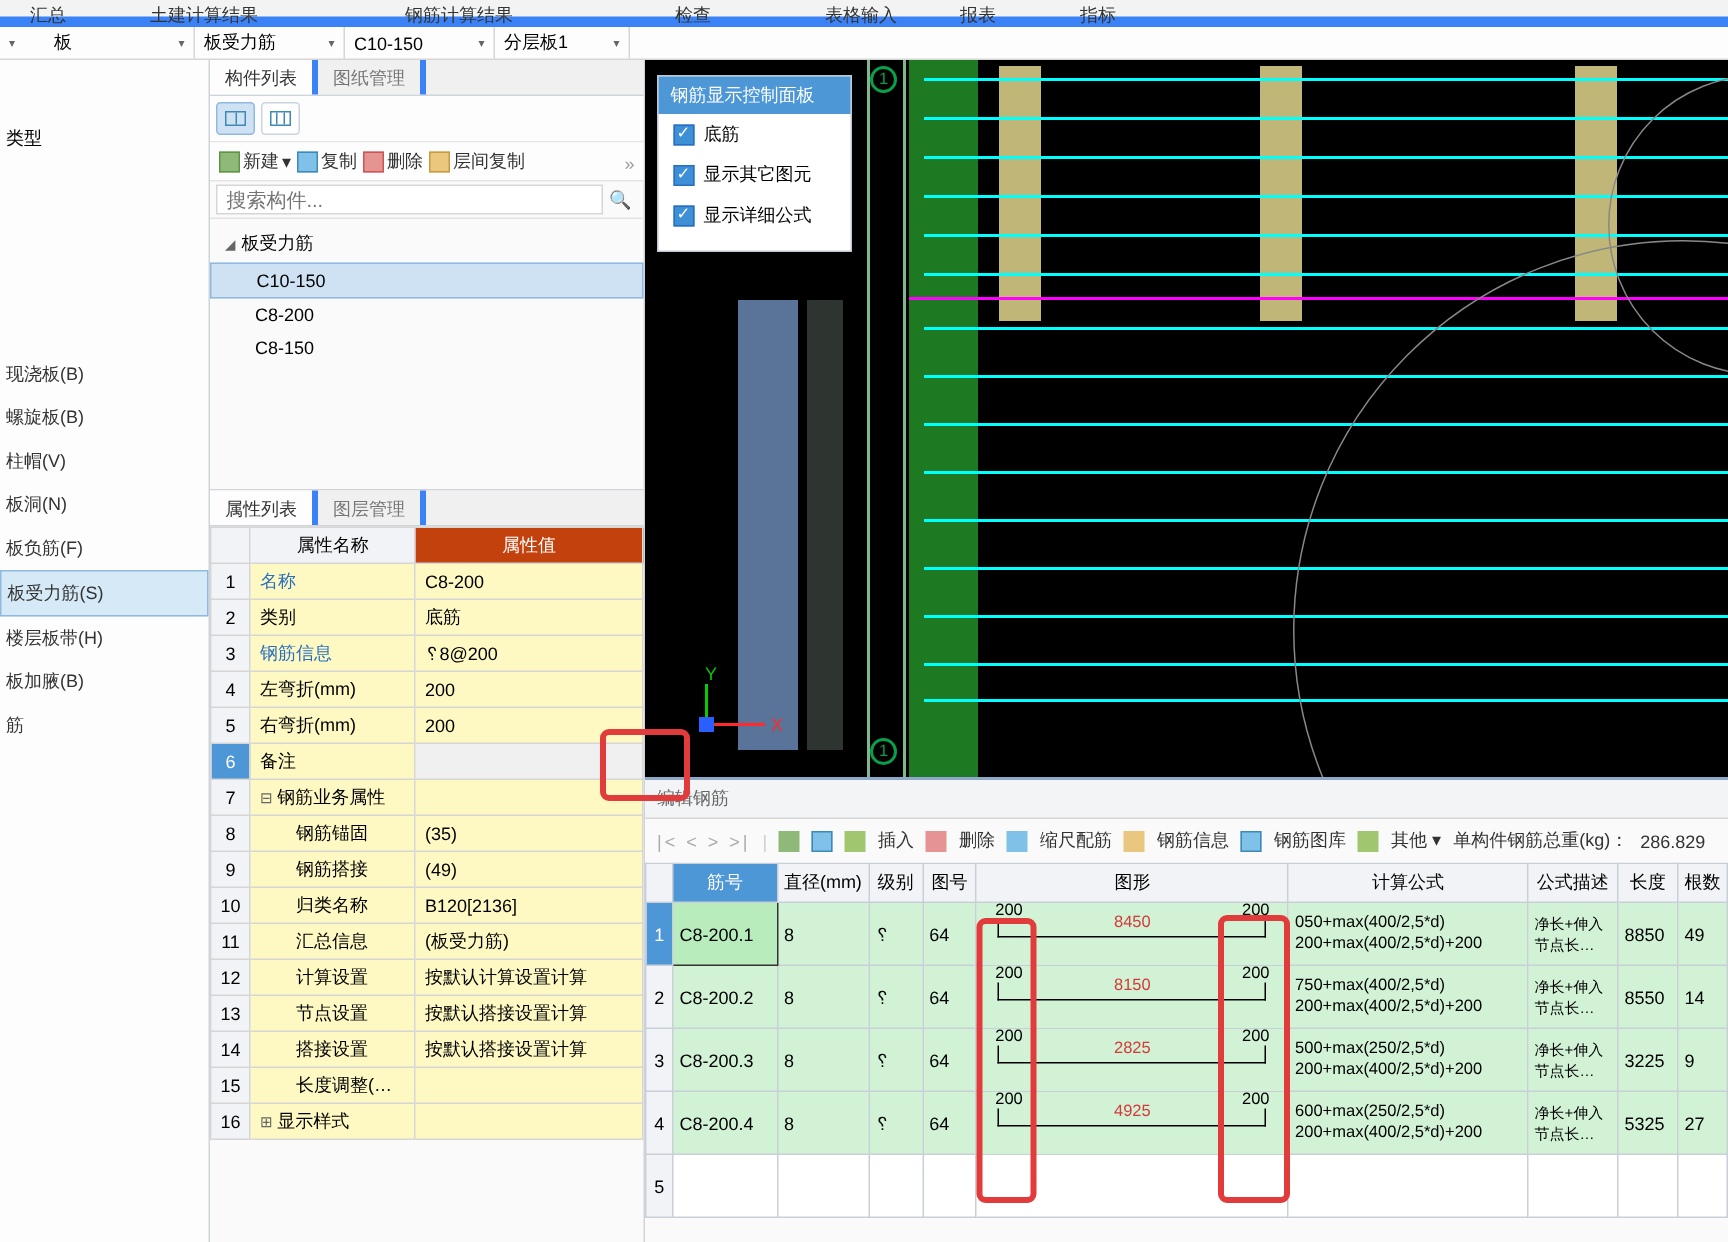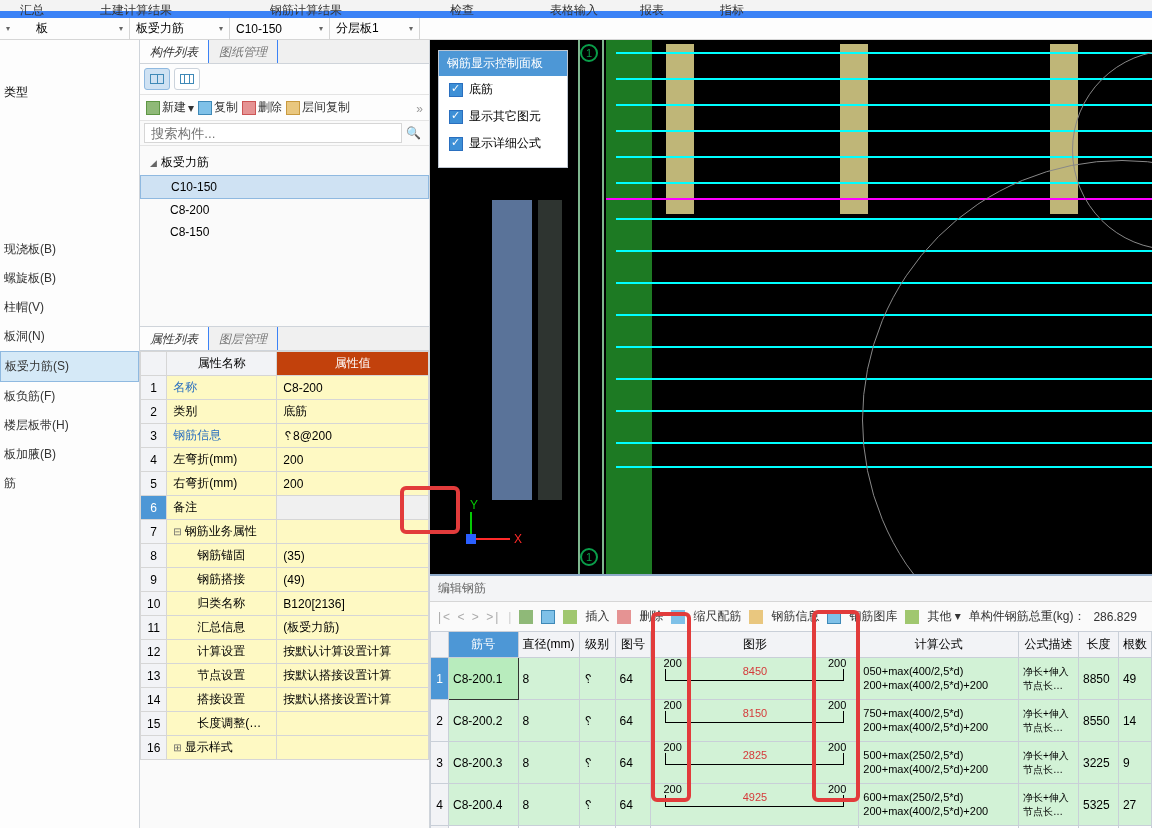--- a/index.html
+++ b/index.html
@@ -19,21 +19,21 @@
 
 
 .left-col { width: 140px; border-right: 1px solid #cfd4da; background: #fdfdfd; padding-top: 40px; }
 .left-col .item { padding: 6px 4px; color: #333; }
 .left-col .item.sel { background: #d5e9f7; color: #333; border: 1px solid #8fb9e0; }
 .left-col .hdr { font-weight: 400; padding: 4px; }
 
 
 .mid-col { width: 290px; display: flex; flex-direction: column; background: #fafafa; border-right: 1px solid #cfd4da; }
 .panel-tabs { display: flex; border-bottom: 1px solid #cfd4da; background: #f0f0f0; height: 24px; }
-.panel-tab { padding: 4px 10px; border-right: 1px solid #3b82f6; background: #fdfdfd; color: #333; font-style: italic;}
+.panel-tab { padding: 4px 10px; border-right: 4px solid #3b82f6; background: #fdfdfd; color: #333;}
 .panel-tab.inactive { background: #f0f0f0; color: #777; }
 .toolbar { display: flex; align-items: flex-end; padding: 4px 6px; gap: 4px; background: #fdfdfd; border-bottom: 1px solid #e4e4e4; }
 .toolbar .btn { color: #333; display: inline-flex; align-items: center; gap: 2px; }
 .toolbar .ico { width: 14px; height: 14px; display: inline-block; }
 .ico.new { background: #8fb978; border: 1px solid #5e9644; }
 .ico.copy { background: #7fc1e8; border: 1px solid #3f89b7; }
 .ico.del { background: #e59393; border: 1px solid #c55; }
 .ico.floor { background: #e9c77f; border: 1px solid #c99a3f; }
 .search { margin: 0 0; }
 .search input { width: 258px; height: 20px; padding: 2px 6px; border: 1px solid #d6d6d6; color: #999; }
@@ -73,21 +73,21 @@
 .col { position: absolute; background: #bfb678; }
 .bluecol { position: absolute; background: #5a7399; }
 .greencol { position: absolute; background: #1d7a23; }
 .darkcol { position: absolute; background: #2e3430; }
 .circle { position: absolute; border: 1.5px solid #888; border-radius: 50%; }
 .axis-y { position: absolute; color: #04c904; font-size: 12px; }
 .axis-x { position: absolute; color: #ff2a2a; font-size: 12px; }
 .marker { position: absolute; width: 18px; height: 18px; border-radius: 50%; border: 2px solid #0a9e4a; color: #0a9e4a; text-align: center; line-height: 14px; font-size: 11px; }
 
 
-.bot-panel { height: 254px; display: flex; flex-direction: column; background: #fafafa; border-top: 2px solid #8ea9c8; }
+.bot-panel { height: 310px; display: flex; flex-direction: column; background: #fafafa; border-top: 2px solid #8ea9c8; }
 .bot-hdr { padding: 4px 8px; color: #666; background: #f3f4f6; border-bottom: 1px solid #d6d6d6; }
 .bot-tools { padding: 6px 8px; display: flex; align-items: center; gap: 8px; color: #333; flex-wrap: wrap; }
 .bot-tools .sep { color: #ccc; }
 .bot-tools .ico2 { width: 14px; height: 14px; display: inline-block; vertical-align: middle; }
 .ico2.insert { background: #8fb978; }
 .ico2.del { background: #e59393; }
 .ico2.scale { background: #7fc1e8; }
 .ico2.info { background: #e9c77f; }
 .ico2.lib { background: #7fc1e8; border: 1px solid #3f89b7; }
 .ico2.other { background: #a0c76f; }
@@ -160,22 +160,22 @@
 <div class="main">
 
   <div class="left-col">
     <div class="hdr">类型</div>
     <div style="height:130px"></div>
     <div id="left-items">
         <div class="item">现浇板(B)</div>
         <div class="item">螺旋板(B)</div>
         <div class="item">柱帽(V)</div>
         <div class="item">板洞(N)</div>
+        <div class="item">板负筋(F)</div>
         <div class="item sel">板受力筋(S)</div>
-        <div class="item">板负筋(F)</div>
         <div class="item">楼层板带(H)</div>
         <div class="item">板加腋(B)</div>
         <div class="item">筋</div>
       </div>
   </div>
 
   <div class="mid-col">
     <div class="panel-tabs">
       <div class="panel-tab">构件列表</div>
       <div class="panel-tab inactive">图纸管理</div>

